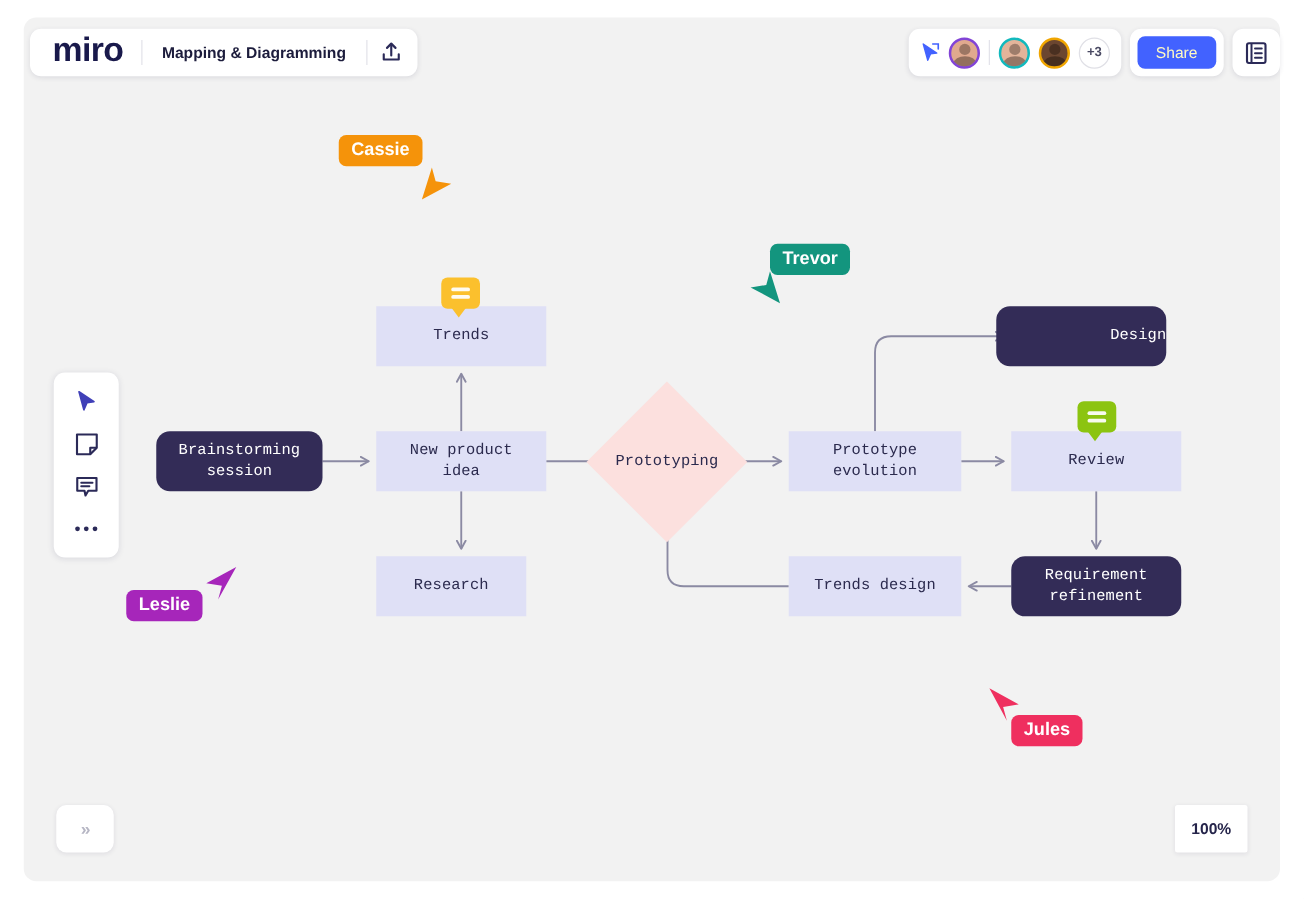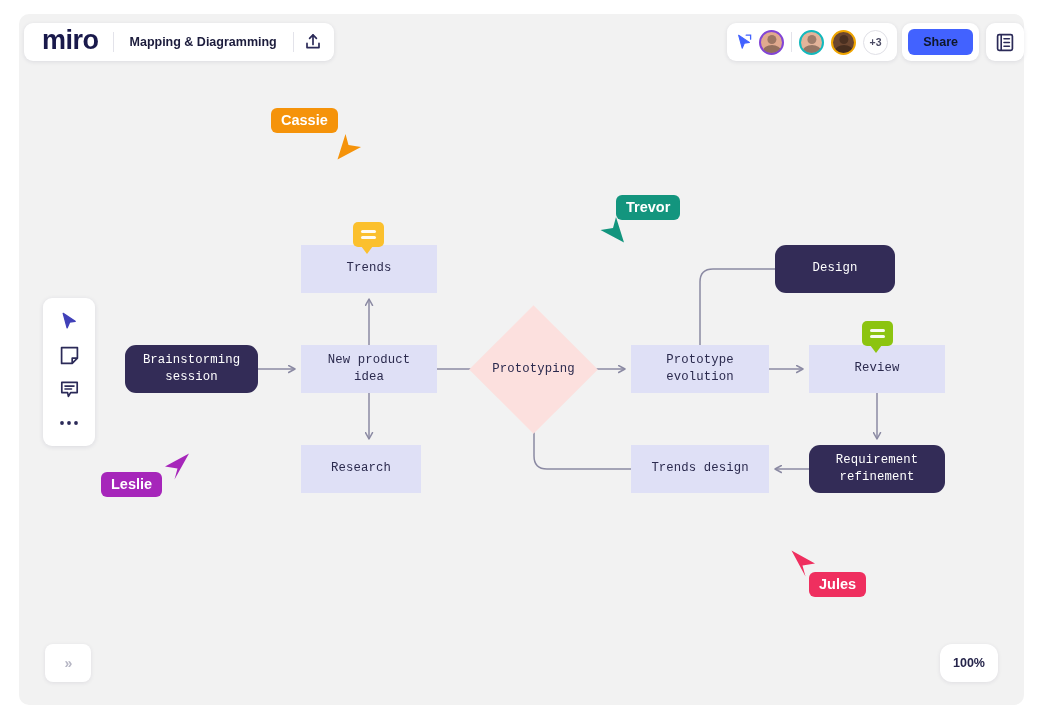--- a/index.html
+++ b/index.html
@@ -79,22 +79,22 @@
   .avatar-more {
     width: 25px; height: 25px; border-radius: 50%;
     border: 1.5px solid #e0e0e6; background: #fff;
     display: flex; align-items: center; justify-content: center;
     font-size: 10.5px; font-weight: 700; color: #4a4a63;
     cursor: pointer;
   }
 
   #share-bar { right: 64px; top: 23px; height: 38px; padding: 0 6px; }
   .share-btn {
-    background: #4262ff; color: #0f172a;
-    font-size: 12.5px; font-weight: 700;
+    background: #4262ff; color: #fef9c3;
+    font-size: 12.5px; font-weight: 400;
     padding: 6px 15px; border-radius: 6px;
     border: none; cursor: pointer;
     font-family: "Liberation Sans", sans-serif;
   }
   #notes-bar { right: 19px; top: 23px; height: 38px; width: 38px;
                justify-content: center; }
 
   
   #tool-rail {
     position: absolute; left: 24px; top: 284px;
@@ -115,21 +115,21 @@
     position: absolute; left: 26px; bottom: 23px;
     width: 46px; height: 38px; background: #ffffff;
     border-radius: 8px; box-shadow: 0 1px 4px rgba(30,25,70,.09);
     display: flex; align-items: center; justify-content: center;
     color: #b6b6c4; font-size: 14px; font-weight: 700;
     cursor: pointer; letter-spacing: -1px;
   }
   #zoom-btn {
     position: absolute; right: 26px; bottom: 23px;
     min-width: 56px; height: 38px; padding: 0 13px;
-    background: #ffffff; border-radius: 12px;
+    background: #ffffff; border-radius: 2px;
     box-shadow: 0 1px 4px rgba(30,25,70,.09);
     display: flex; align-items: center; justify-content: center;
     color: #25244a; font-size: 12.5px; font-weight: 600;
     cursor: pointer;
   }
 
   
   .node {
     position: absolute;
     display: flex; align-items: center; justify-content: center;
@@ -228,21 +228,21 @@
     <div id="nodes-layer">
         <div class="node dark" style="left: 106px; top: 331px; width: 133px; height: 48px;"><span class="node-label">Brainstorming
 session</span></div>
         <div class="node light" style="left: 282px; top: 231px; width: 136px; height: 48px; align-items: center;"><span class="node-label">Trends</span></div>
         <div class="node light" style="left: 282px; top: 331px; width: 136px; height: 48px;"><span class="node-label">New product
 idea</span></div>
         <div class="node light" style="left: 282px; top: 431px; width: 120px; height: 48px;"><span class="node-label">Research</span></div>
         <div class="node diamond" style="left: 469px; top: 310px; width: 91px; height: 91px;"><div class="diamond-shape"></div><span class="node-label">Prototyping</span></div>
         <div class="node light" style="left: 612px; top: 331px; width: 138px; height: 48px;"><span class="node-label">Prototype
 evolution</span></div>
-        <div class="node dark" style="left: 756px; top: 231px; width: 120px; height: 48px;"><span class="node-label">Design</span></div>
+        <div class="node dark" style="left: 778px; top: 231px; width: 136px; height: 48px; justify-content: flex-end;"><span class="node-label">Design</span></div>
         <div class="node light" style="left: 790px; top: 331px; width: 136px; height: 48px;"><span class="node-label">Review</span></div>
         <div class="node dark" style="left: 790px; top: 431px; width: 136px; height: 48px;"><span class="node-label">Requirement
 refinement</span></div>
         <div class="node light" style="left: 612px; top: 431px; width: 138px; height: 48px;"><span class="node-label">Trends design</span></div>
       </div>
 
     <div id="badges-layer">
         <div class="badge" style="left: 334px; top: 208px; background: rgb(251, 192, 45); color: rgb(251, 192, 45);">
           <div class="lines">
             <i></i>

